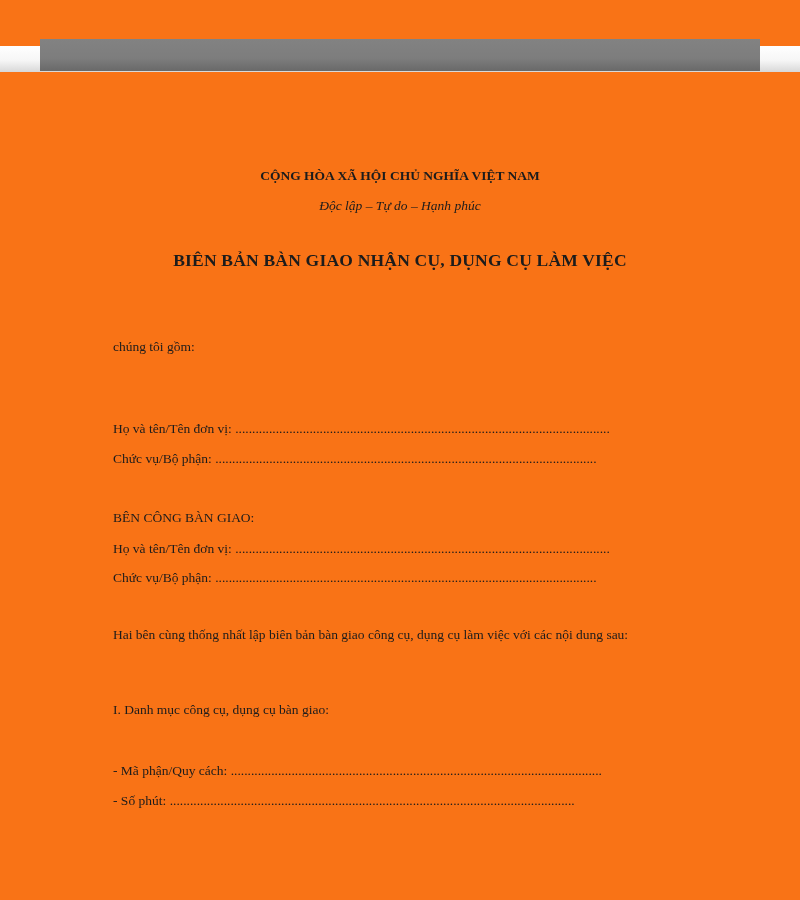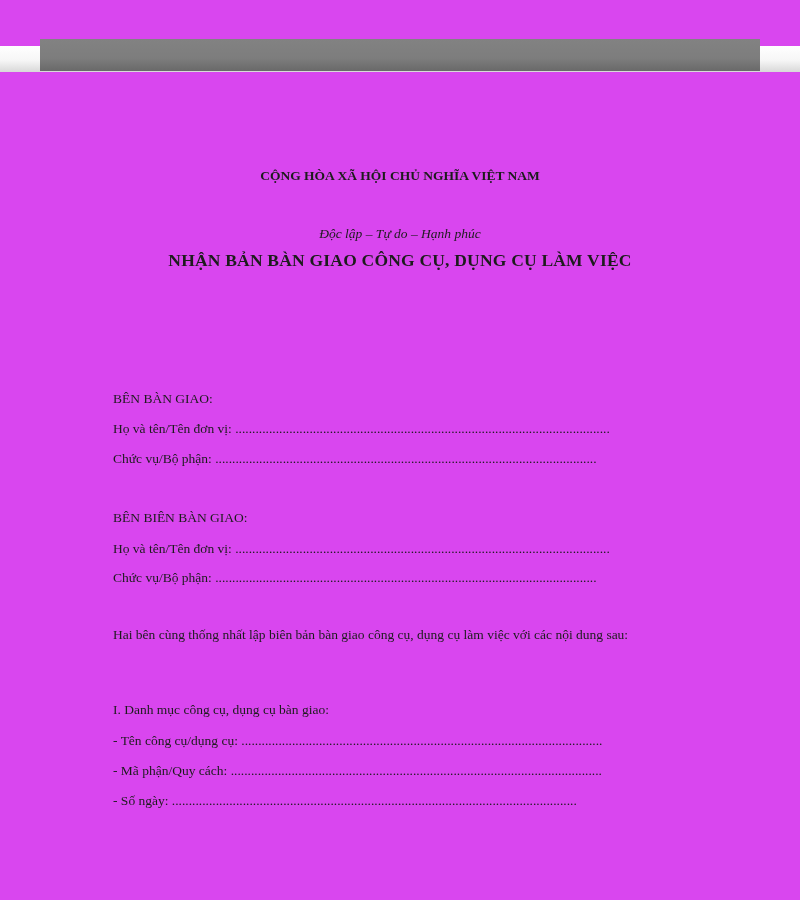--- a/index.html
+++ b/index.html
@@ -5,21 +5,21 @@
   html, body {
     margin: 0;
     padding: 0;
     background: #ffffff;
   }
   .screen {
     position: relative;
     width: 800px;
     height: 900px;
     overflow: hidden;
-    background: #d946ef;
+    background: #f97316;
     font-family: "Liberation Serif", "DejaVu Serif", serif;
     color: #1c1c1c;
   }
   .edge-shadow {
     position: absolute;
     left: 0;
     top: 46px;
     width: 800px;
     height: 26px;
     background: linear-gradient(to bottom, #ffffff 0%, #f6f6f6 55%, #d8d8d8 100%);
@@ -43,59 +43,58 @@
     position: absolute;
     left: 113px;
     right: 113px;
     font-size: 13.5px;
     line-height: 20px;
     white-space: nowrap;
     overflow: visible;
   }
   .center { text-align: center; }
   .bold   { font-weight: bold; }
-  .italic { font-style: italic; margin-top: 28px; }
+  .italic { font-style: italic; }
   .title  { font-size: 17.5px; letter-spacing: 0.2px; }
 </style>
 </head>
 <body>
 
 <div class="screen">
 
   <div class="edge-shadow"></div>
   <div class="gray-bar"></div>
 
   <div class="page">
 
     <div class="line center bold" style="top:166px">CỘNG HÒA XÃ HỘI CHỦ NGHĨA VIỆT NAM</div>
 
     <div class="line center italic" style="top:196px">Độc lập – Tự do – Hạnh phúc</div>
 
-    <div class="line center bold title" style="top:250px">NHẬN BẢN BÀN GIAO CÔNG CỤ, DỤNG CỤ LÀM VIỆC</div>
+    <div class="line center bold title" style="top:250px">BIÊN BẢN BÀN GIAO NHẬN CỤ, DỤNG CỤ LÀM VIỆC</div>
 
 
+    <div class="line" style="top:337px">chúng tôi gồm:</div>
 
-    <div class="line" style="top:389px">BÊN BÀN GIAO:</div>
 
     <div class="line" style="top:419px">Họ và tên/Tên đơn vị: ...............................................................................................................</div>
 
     <div class="line" style="top:449px">Chức vụ/Bộ phận: .................................................................................................................</div>
 
-    <div class="line" style="top:508px">BÊN BIÊN BÀN GIAO:</div>
+    <div class="line" style="top:508px">BÊN CÔNG BÀN GIAO:</div>
 
     <div class="line" style="top:539px">Họ và tên/Tên đơn vị: ...............................................................................................................</div>
 
     <div class="line" style="top:568px">Chức vụ/Bộ phận: .................................................................................................................</div>
 
     <div class="line" style="top:700px">I. Danh mục công cụ, dụng cụ bàn giao:</div>
 
     <div class="line" style="top:625px">Hai bên cùng thống nhất lập biên bản bàn giao công cụ, dụng cụ làm việc với các nội dung sau:</div>
 
-    <div class="line" style="top:731px">- Tên công cụ/dụng cụ: ...........................................................................................................</div>
 
     <div class="line" style="top:761px">- Mã phận/Quy cách: ..............................................................................................................</div>
 
-    <div class="line" style="top:791px">- Số ngày: ........................................................................................................................</div>
+    <div class="line" style="top:791px">- Số phút: ........................................................................................................................</div>
 
 
 
   </div>
 </div>
 
 </body></html>

